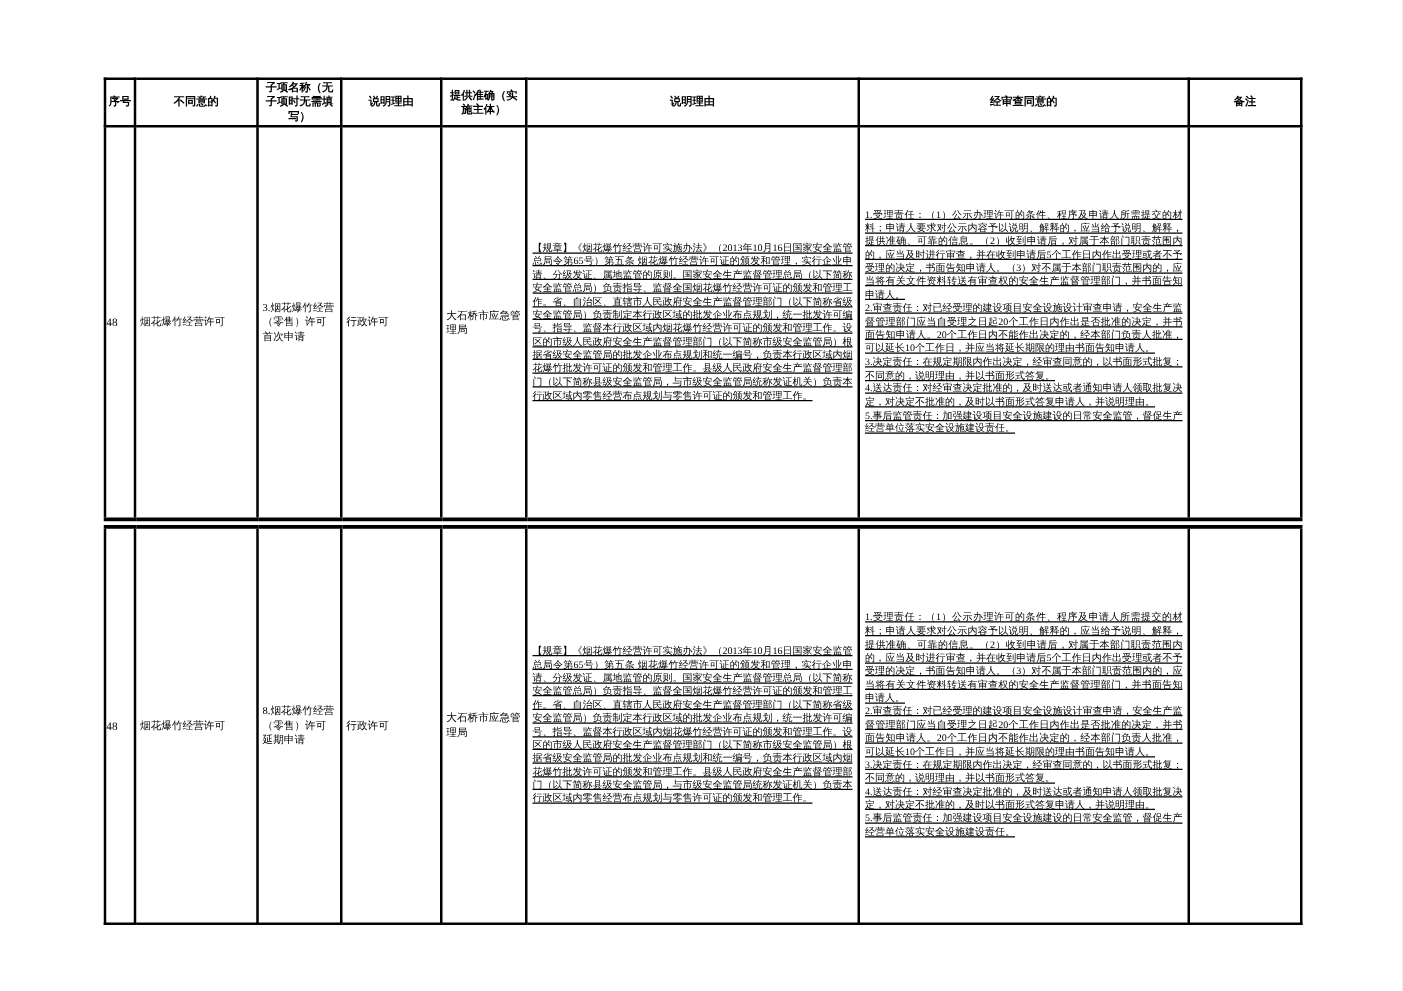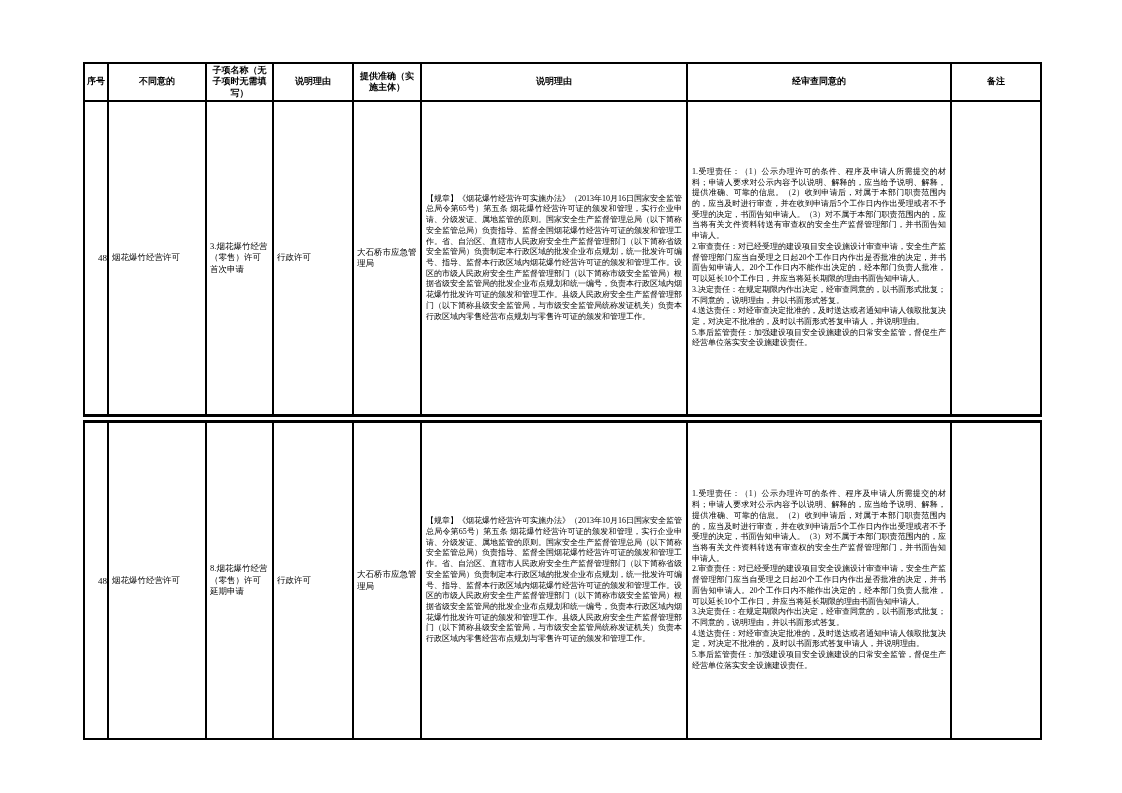--- a/index.html
+++ b/index.html
@@ -31,32 +31,33 @@
     height: 23px;
     font-size: 9px;
     font-weight: bold;
     text-align: center;
     line-height: 1.25;
     padding: 1px 2px;
   }
   thead th { border-bottom: 3px solid #000; }
   tr.row-first td { height: 318px; border-bottom: 9px double #000; }
   tr.row-second td { height: 320px; }
-  td.c-seq { text-align: right; font-size: 9px; }
+  td.c-seq { text-align: left; font-size: 9px; }
   td.c-item, td.c-sub, td.c-power, td.c-agency {
     font-size: 8.5px;
     text-align: left;
     padding: 2px 3px;
     line-height: 1.35;
   }
   td.c-basis, td.c-duties {
     font-size: 8px;
     text-align: justify;
     padding: 2px 4px;
     line-height: 1.34;
+    text-decoration: underline;
   }
   td.c-duties .duty { margin: 0; }
   td.c-remark { font-size: 8px; }
 </style>
 </head>
 <body>
 
 <div class="page">
   <table class="matrix">
     <colgroup>

